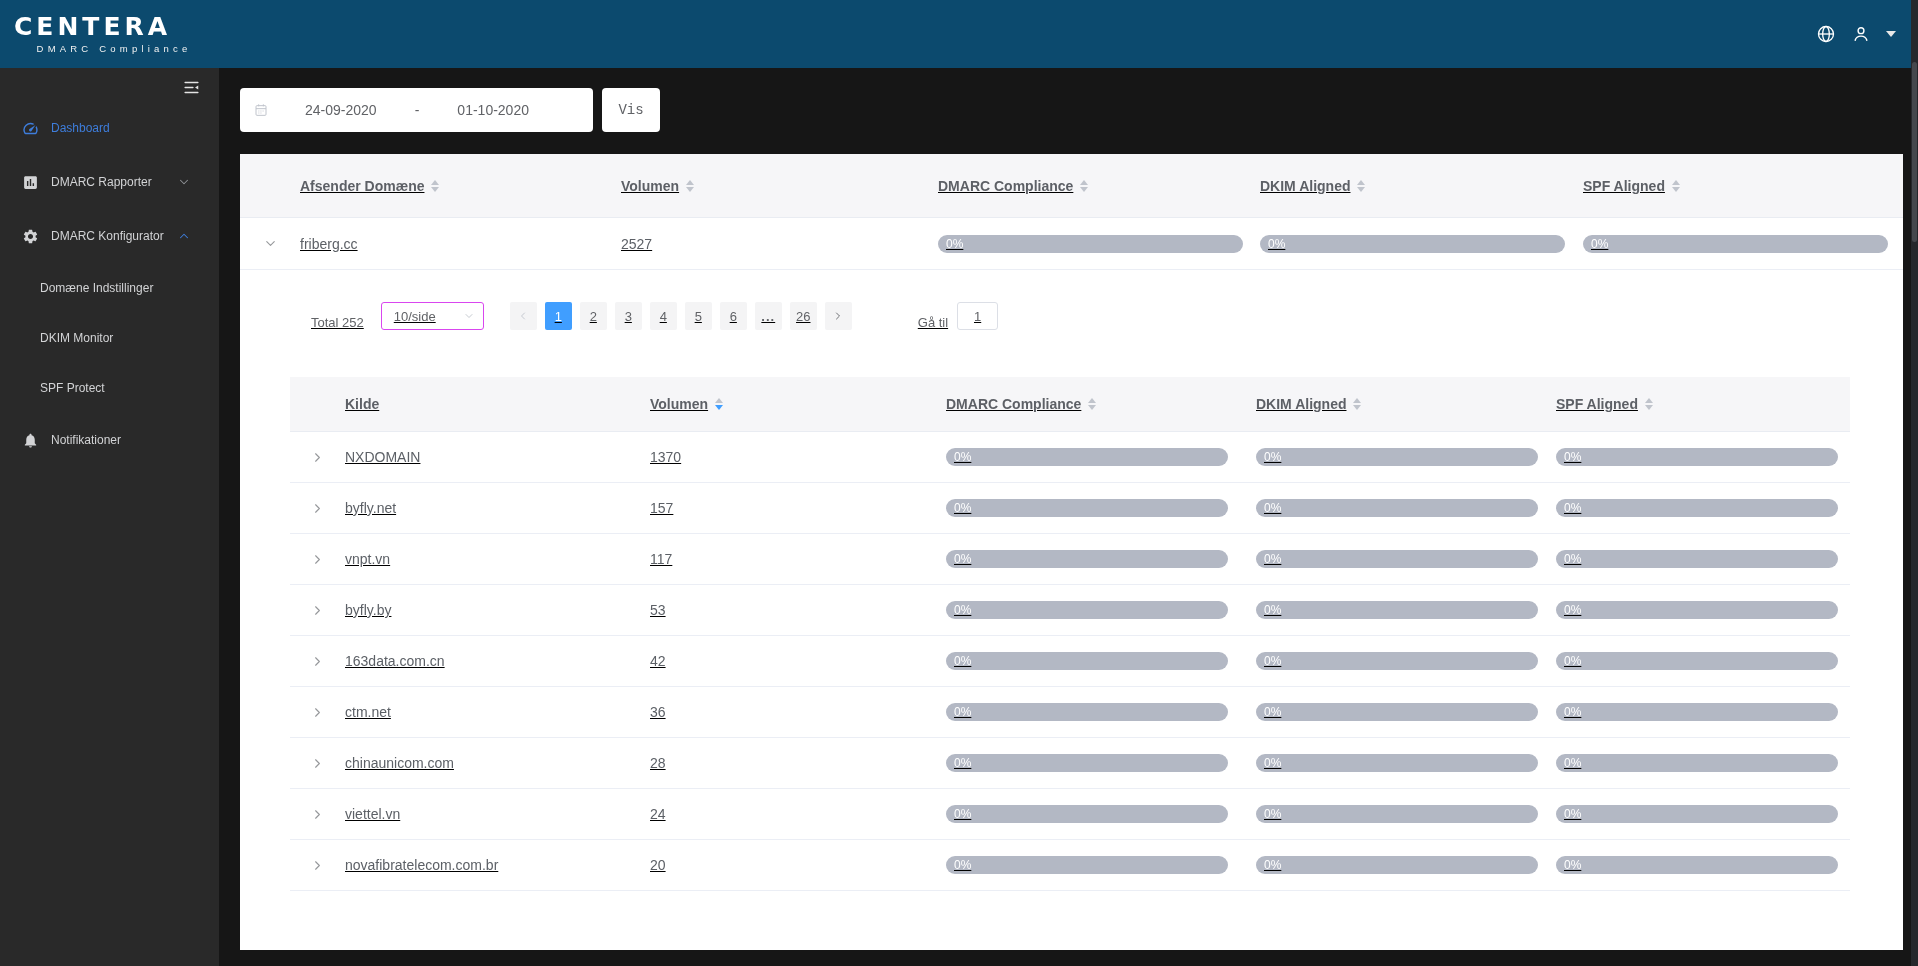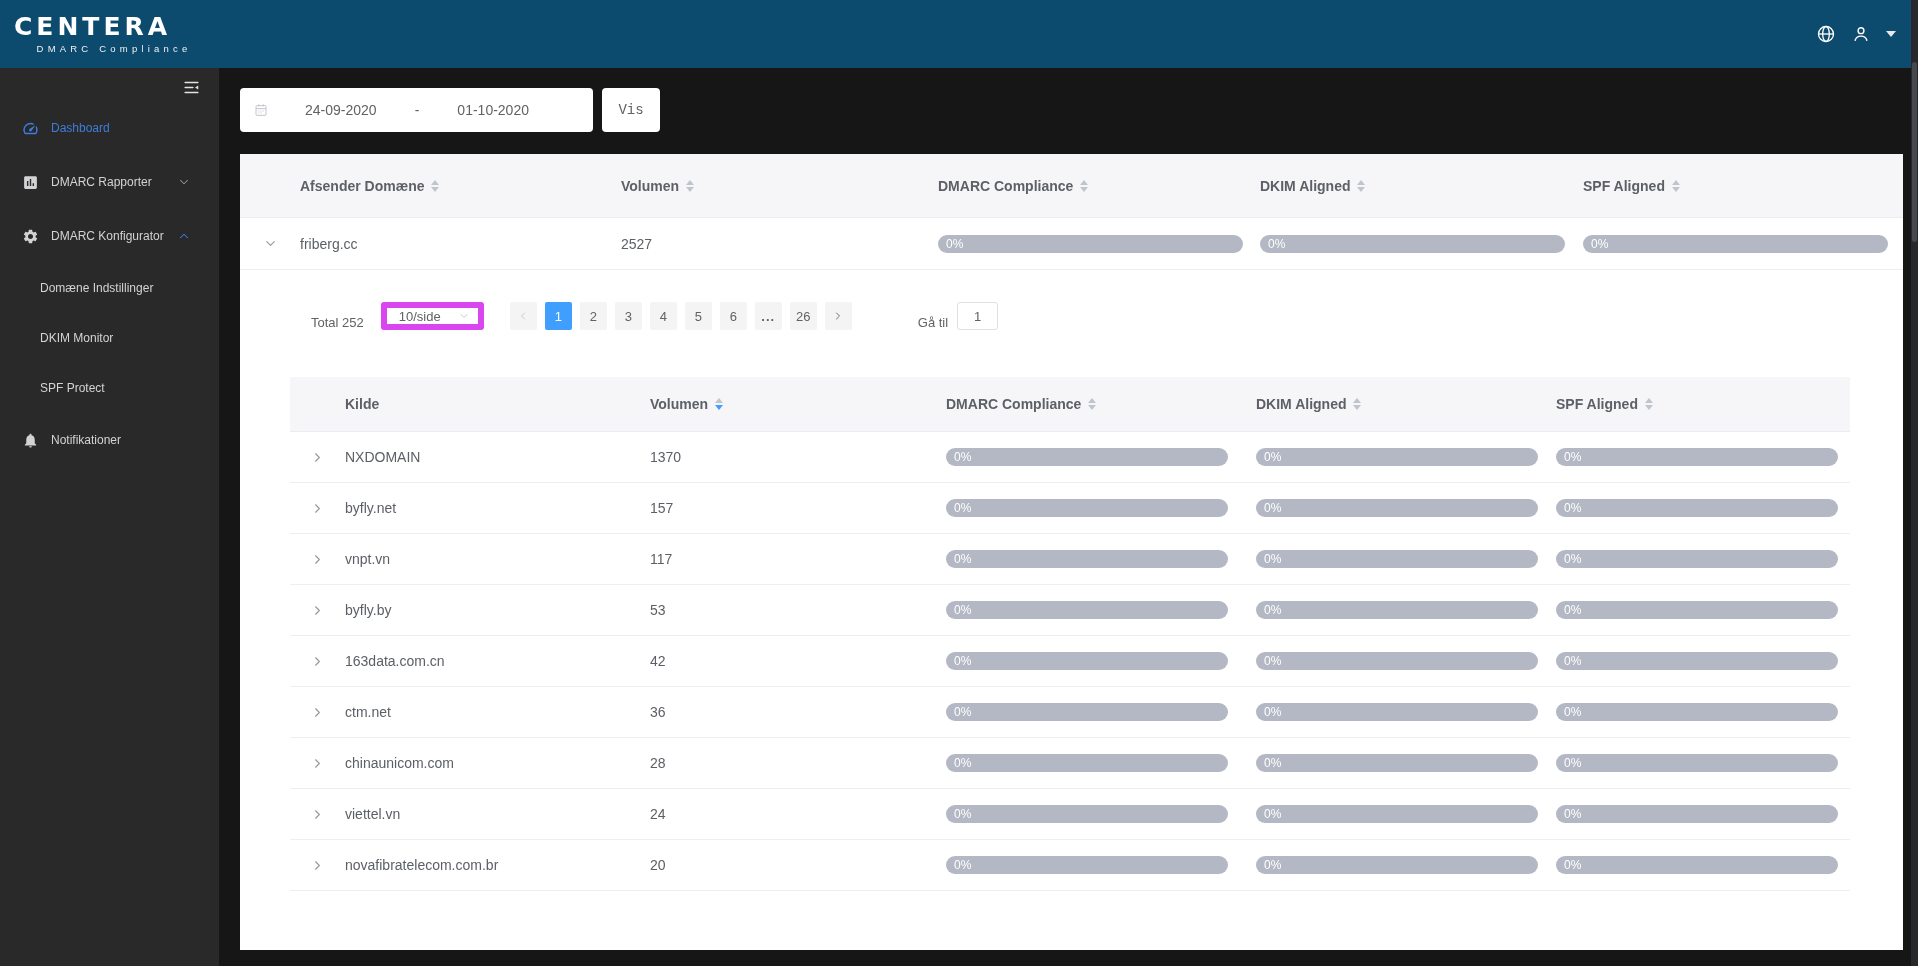--- a/index.html
+++ b/index.html
@@ -39,21 +39,21 @@
   .toolbar { position:absolute; left:240px; top:88px; height:44px; display:flex; gap:9px; }
   .date-range { width:353px; height:44px; background:#fff; border-radius:4px;
     display:flex; align-items:center; padding:0 28px 0 13px; color:#606266; font-size:14px; }
   .cal-icon { width:16px; height:16px; color:#c0c4cc; flex:none; }
   .d-val { flex:1; text-align:center; cursor:text; }
   .d-sep { color:#606266; padding:0 2px; }
   .vis-btn { width:58px; height:44px; background:#fff; border:none; border-radius:4px;
     font-size:14px; color:#606266; font-family:Liberation Mono, monospace; cursor:pointer; }
 
   
-  .card { position:absolute; left:240px; top:154px; width:1663px; height:796px; background:#fff; }
+  .card { position:absolute; left:240px; top:154px; width:1663px; height:796px; background:#fff;text-decoration:underline; }
 
   
   .grid-t1 { display:grid; grid-template-columns:60px 321px 317px 322px 323px auto; align-items:center; }
   .grid-t2 { display:grid; grid-template-columns:55px 305px 296px 310px 300px auto; align-items:center; }
   .thead { background:#f6f6f8; border-bottom:1px solid #e9ecf2; }
   .t1 .thead { height:64px; }
   .t2 { margin:47px 0 0 50px; width:1560px; }
   .t2 .thead { height:55px; }
   .th { display:flex; align-items:center; gap:7px; font-weight:bold; font-size:14px; color:#5d6066; cursor:pointer; }
   .sort-carets { display:flex; flex-direction:column; gap:2px; }
@@ -70,21 +70,21 @@
   .chev-ico.right { transform:rotate(-90deg); }
   .pill { height:18px; border-radius:9px; background:#b3b8c4; color:#fff; font-size:12px;
     display:flex; align-items:center; padding-left:8px; }
   .t1 .pill { width:305px; }
   .t2 .pill { width:282px; }
 
   
   .pagination { margin:32px 0 0 71px; display:flex; align-items:flex-end; height:28px;
     font-size:13px; color:#606266; }
   .pg-total { margin-right:17px; }
-  .size-select { width:103px; height:28px; border:6px solid #d946ef; border-radius:3px; background:#fff;
+  .size-select { width:103px; height:28px; border:1px solid #d946ef; border-radius:3px; background:#fff;
     display:flex; align-items:center; padding:0 8px 0 12px; cursor:pointer; margin-right:22px; }
   .size-select .lbl { flex:1; }
   .sel-chev { width:12px; height:12px; color:#c0c4cc; }
   .page-nav { width:27px; height:28px; background:#f4f4f5; border:none; border-radius:2px; margin:0 4px;
     display:flex; align-items:center; justify-content:center; cursor:pointer; padding:0; }
   .page-nav .nv { width:12px; height:12px; }
   .nv.left { transform:rotate(90deg); color:#c0c4cc; }
   .nv.rightn { transform:rotate(-90deg); color:#606266; }
   .page-list { display:flex; align-items:center; }
   .page-btn { min-width:27px; height:28px; background:#f4f4f5; border:none; border-radius:2px; margin:0 4px;

